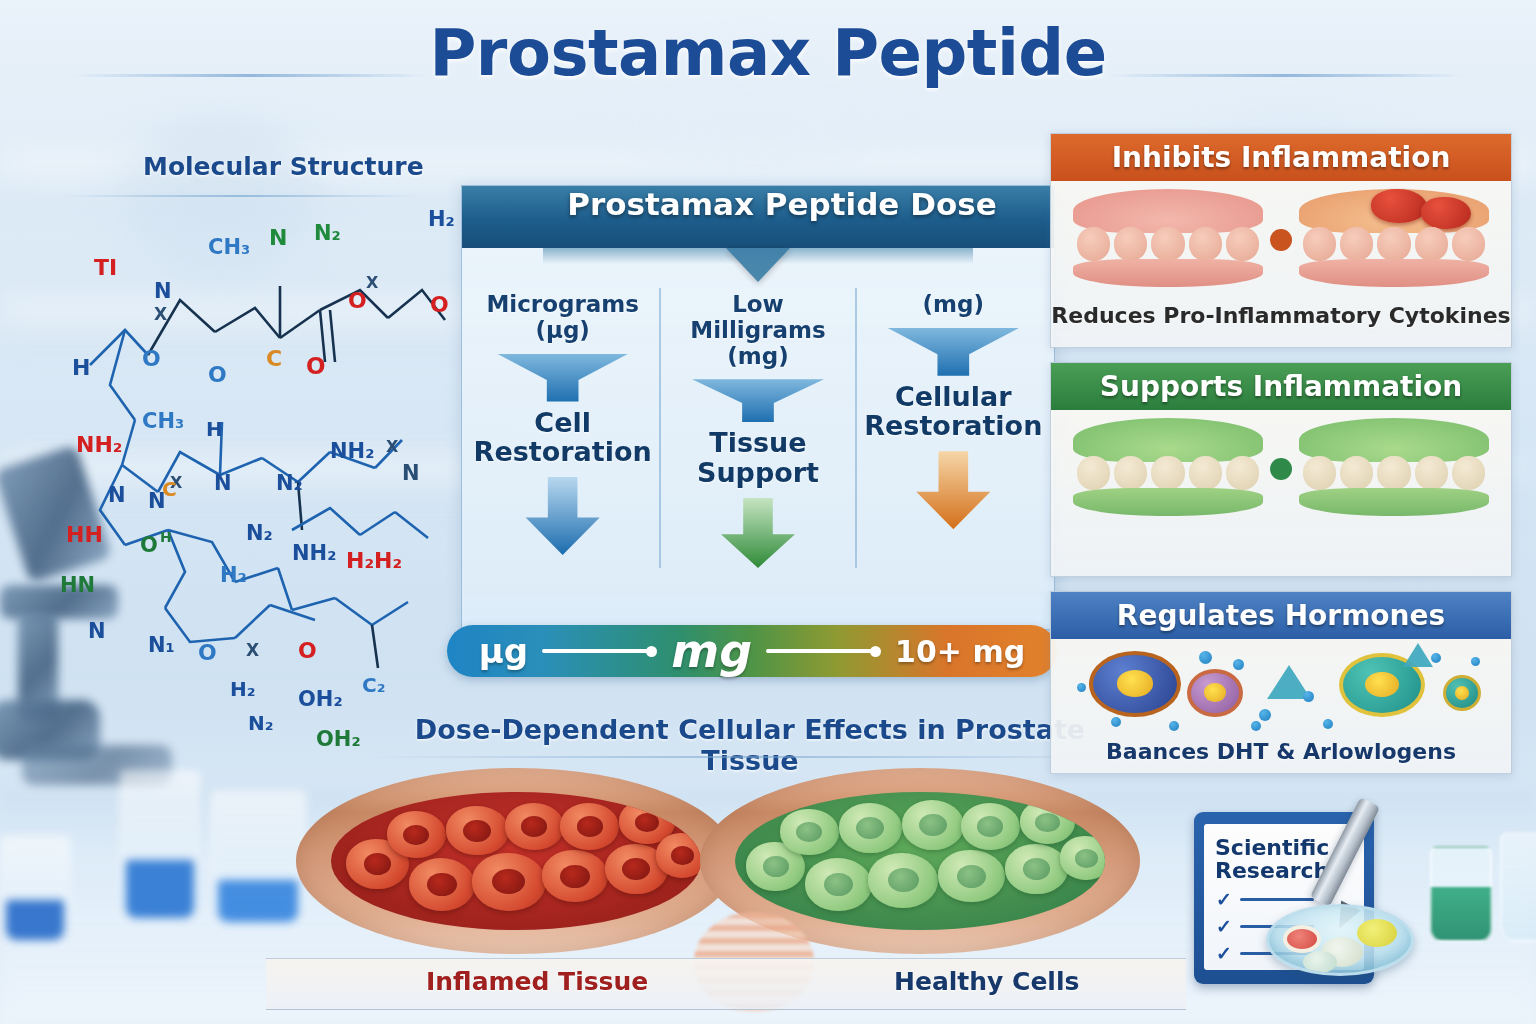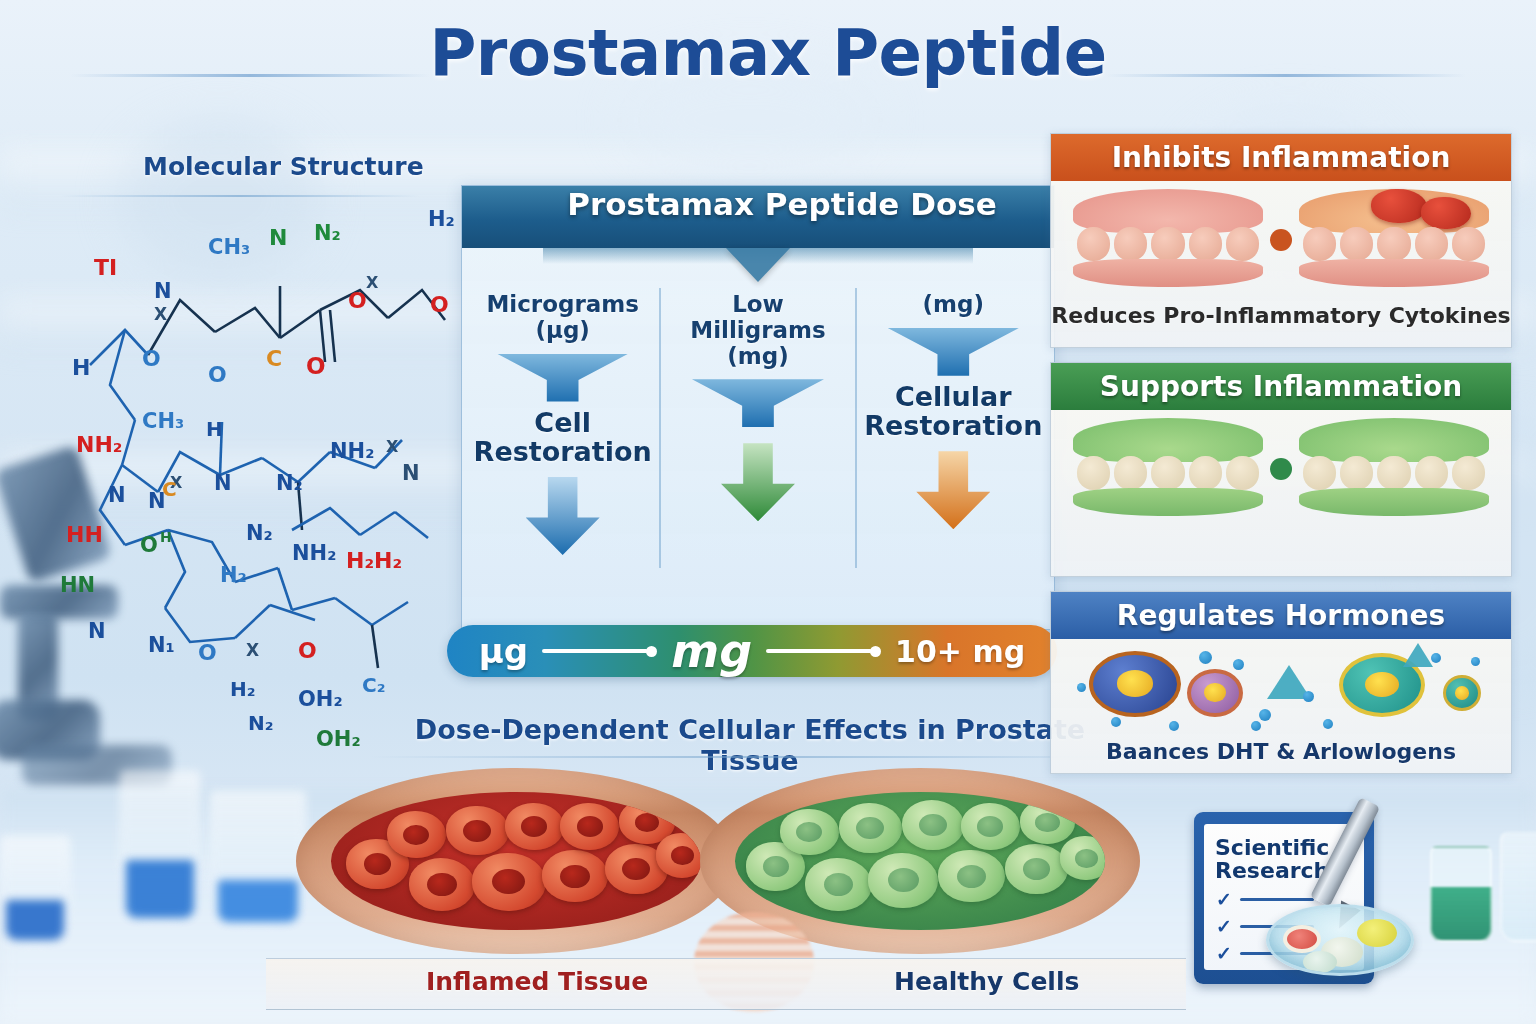--- a/index.html
+++ b/index.html
@@ -498,20 +498,24 @@
           <div class="arrow-shape a-blue"></div>
         </div>
     </div>
 
     <div class="dose-col">
       <div class="dose-unit">
         <span>Low Milligrams</span>
         <span class="sub">(mg)</span>
       </div>
       <div class="funnel f-blue"></div>
+      <div class="dose-effect">
+        <span>Tissue</span><br>
+        <span>Support</span>
+      </div>
       <div class="big-arrow">
           <div class="arrow-shape a-green"></div>
         </div>
     </div>
 
     <div class="dose-col">
       <div class="dose-unit">
         <span class="sub">(mg)</span>
       </div>
       <div class="funnel f-blue"></div>

